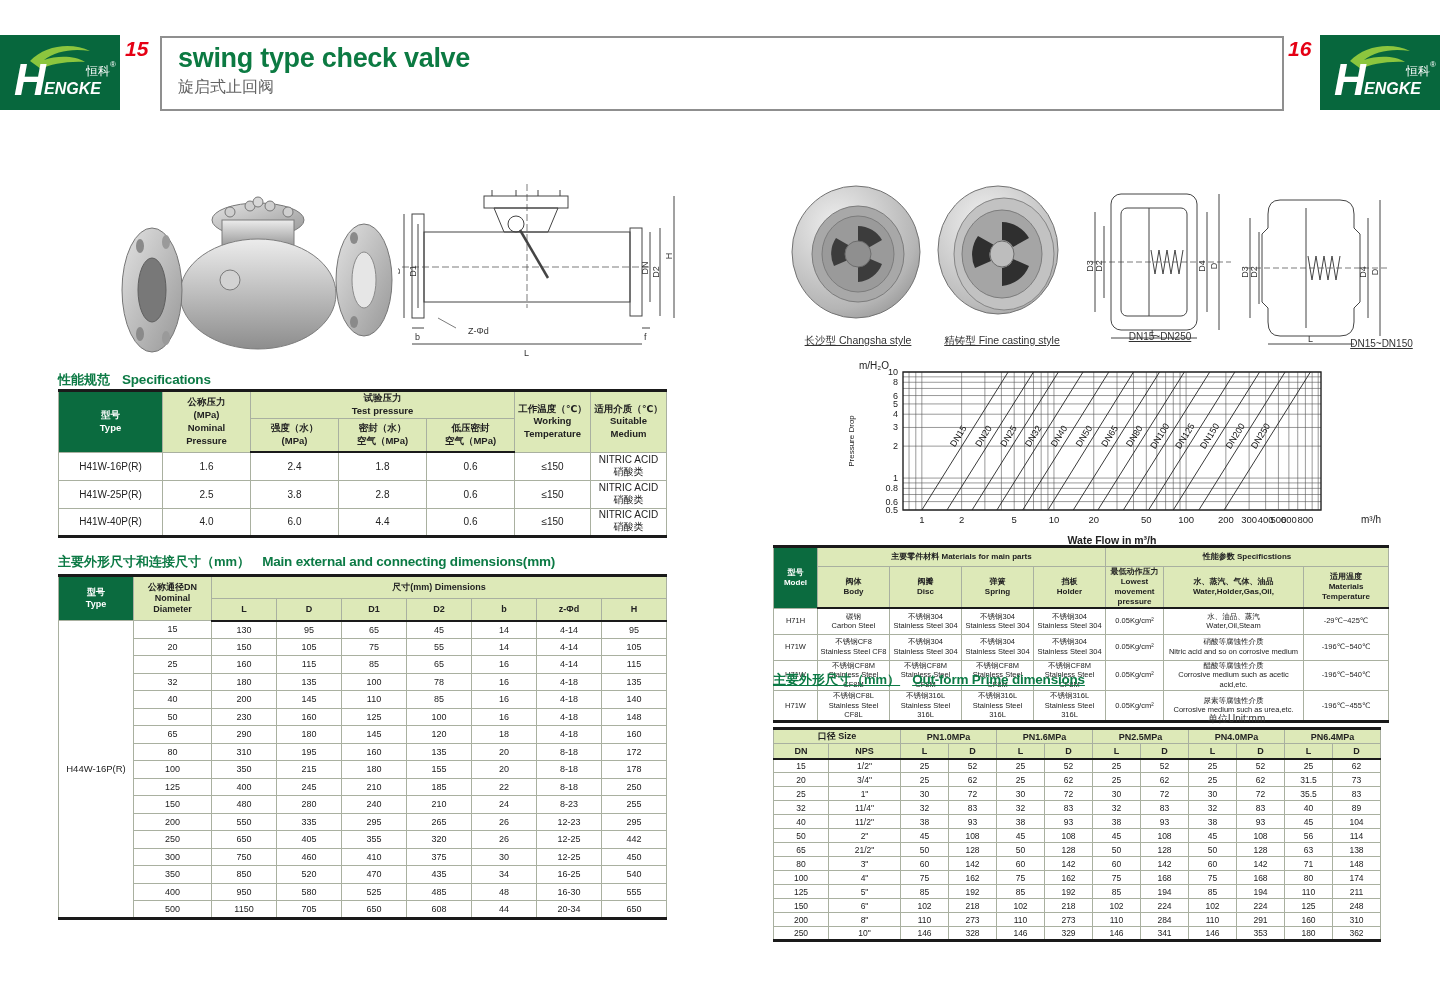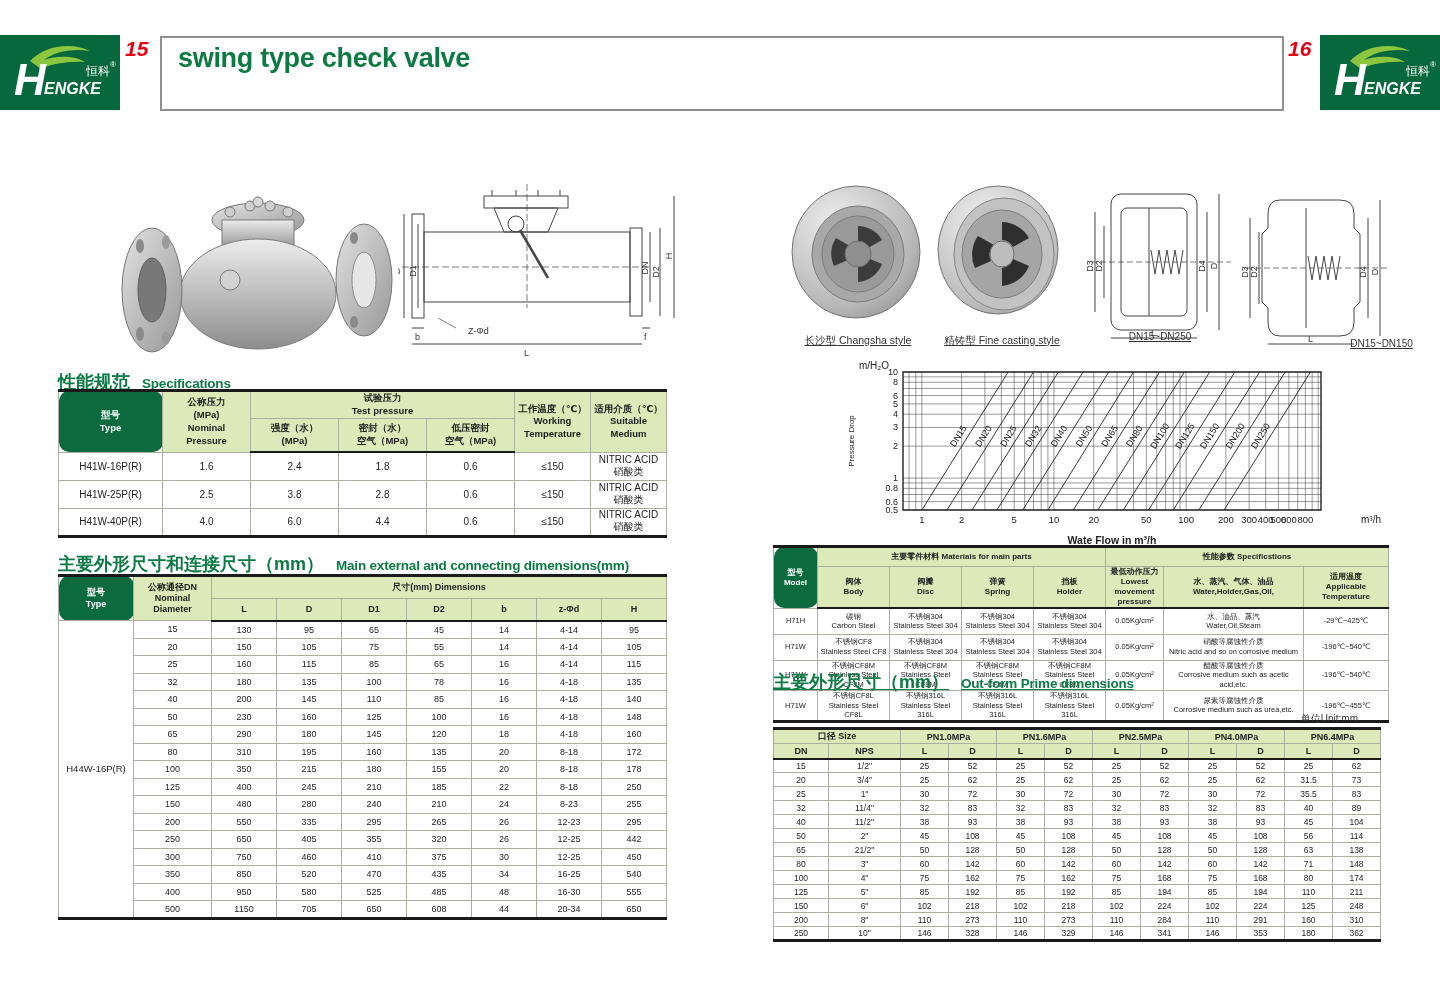--- a/index.html
+++ b/index.html
@@ -7,31 +7,31 @@
   .abs{position:absolute;}
   
   .logo{width:120px;height:75px;background:#07673d;}
   .pagenum{font-size:21px;font-weight:bold;color:#e50014;font-style:italic;}
   .titlebox{width:1120px;height:71px;border:2px solid #8f8f8f;background:#fff;}
   .tblock{position:absolute;top:6px;}
   .tblock h1{margin:0;font-size:27px;font-weight:bold;color:#0c7a42;letter-spacing:-0.3px;line-height:1.1;text-align:center;}
   .tblock .sub{font-size:16px;color:#646464;margin-top:3px;}
   
   .sec-title{font-weight:bold;color:#0c7a45;white-space:nowrap;}
-  .sec-title .zh{font-size:18px;}
+  .sec-title .zh{font-size:13px;}
   .sec-title .en{font-size:13.5px;margin-left:12px;letter-spacing:-0.2px;}
   .unit-note{font-size:10px;color:#333;}
   .caption{font-size:10.5px;color:#333;text-align:center;text-decoration:underline;}
   
   table{border-collapse:collapse;table-layout:fixed;background:#fff;
         border-top:3px solid #1a1a1a;border-bottom:3px solid #1a1a1a;}
   th,td{border:1px solid #a9b0a0;white-space:pre-line;vertical-align:middle;
         text-align:center;padding:0 2px;overflow:hidden;color:#222;}
   th{background:#dde9b8;font-weight:bold;}
-  th.dark{background:#0b6b3f;color:#fff;font-weight:bold;border-radius:10px;}
+  th.dark{background:#0b6b3f;color:#fff;font-weight:bold;}
   thead tr:last-child th{border-bottom:2px solid #1a1a1a;}
   .spec th{font-size:9.5px;line-height:1.35;}
   .spec td{font-size:10px;}
   .spec thead tr:nth-child(1){height:26px;}
   .spec thead tr:nth-child(2){height:34px;}
   .spec tbody tr{height:28px;}
   .dims th{font-size:9px;line-height:1.25;}
   .dims td{font-size:9px;}
   .dims thead tr:nth-child(1){height:23px;}
   .dims thead tr:nth-child(2){height:22px;}
@@ -57,20 +57,21 @@
     <text x="14" y="60" font-size="44" font-style="italic" font-weight="bold" fill="#ffffff">H</text>
     <text x="44" y="59" font-size="16" font-style="italic" font-weight="bold" fill="#ffffff">ENGKE</text>
     <text x="86" y="40" font-size="12" fill="#ffffff">恒科</text>
     <text x="110" y="32" font-size="8" fill="#ffffff">®</text>
   </svg>
 </div>
 <div class="abs pagenum" style="left:125px;top:37px;">15</div>
 <div class="abs titlebox" style="left:160px;top:36px;">
   <div class="tblock" style="left:16px;">
     <h1>swing type check valve</h1>
+    <div class="sub">旋启式止回阀</div>
   </div>
 </div>
 <div class="abs pagenum" style="left:1288px;top:37px;">16</div>
 <div class="abs logo" style="left:1320px;top:35px;">
   <svg width="120" height="75" viewBox="0 0 120 75">
     <path d="M30 26 C45 10 72 7 90 16 C73 13 55 16 44 25 C58 20 76 21 85 27 C68 26 50 29 41 34 Z" fill="#8cc63e"></path>
     <text x="14" y="60" font-size="44" font-style="italic" font-weight="bold" fill="#ffffff">H</text>
     <text x="44" y="59" font-size="16" font-style="italic" font-weight="bold" fill="#ffffff">ENGKE</text>
     <text x="86" y="40" font-size="12" fill="#ffffff">恒科</text>
     <text x="110" y="32" font-size="8" fill="#ffffff">®</text>
@@ -651,21 +652,21 @@
         <th>弹簧
 Spring</th>
         <th>挡板
 Holder</th>
         <th>最低动作压力
 Lowest movement
 pressure</th>
         <th>水、蒸汽、气体、油品
 Water,Holder,Gas,Oil,</th>
         <th>适用温度
-Applicable
+Materials
 Temperature</th>
       </tr>
     </thead>
     <tbody>
       <tr>
         <td>H71H</td>
         <td>碳钢
 Carbon Steel</td>
         <td>不锈钢304
 Stainless Steel 304</td>
@@ -722,21 +723,21 @@
         <td>尿素等腐蚀性介质
 Corrosive medium such as urea,etc.</td>
         <td>-196℃~455℃</td>
       </tr>
     </tbody>
   </table>
 
 <div class="abs sec-title" style="left:773px;top:670px;text-decoration:underline;">
   <span class="zh">主要外形尺寸（mm）</span><span class="en">Out-form Prime dimensions</span>
 </div>
-<div class="abs unit-note" style="left:1173px;top:712px;width:185px;text-align:right;">单位Unit:mm</div>
+<div class="abs unit-note" style="left:1208px;top:712px;width:185px;">单位Unit:mm</div>
 <table class="abs outf" style="left:773px;top:727px;">
     <colgroup>
       <col style="width: 55px;">
       <col style="width: 72px;">
       <col style="width: 48px;">
       <col style="width: 48px;">
       <col style="width: 48px;">
       <col style="width: 48px;">
       <col style="width: 48px;">
       <col style="width: 48px;">

